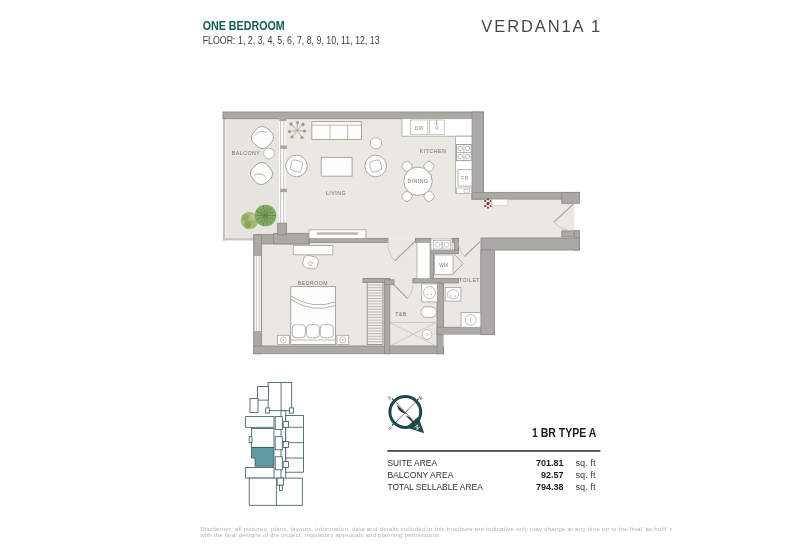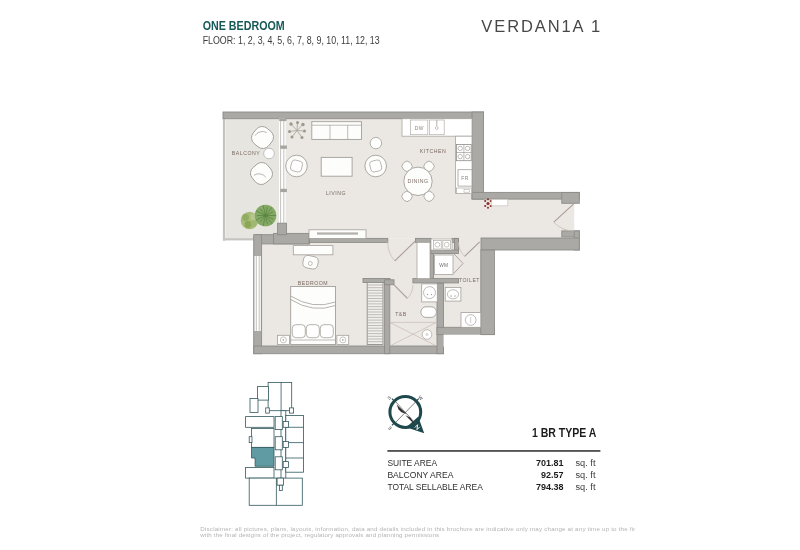--- a/index.html
+++ b/index.html
@@ -1,17 +1,17 @@
 <!DOCTYPE html>
 <html><head>
 <meta charset="utf-8">
 <style>
   html,body{margin:0;padding:0;background:#ffffff;}
   #page{position:relative;width:635px;height:550px;background:#fff;overflow:hidden;
-        font-family:"Liberation Sans", sans-serif;-webkit-font-smoothing:antialiased;}
+        font-family:"Liberation Sans", sans-serif;padding-left:37px;-webkit-font-smoothing:antialiased;}
   svg{position:absolute;left:0;top:0;}
 </style>
 </head>
 <body>
 <div id="page">
 <svg width="800" height="550" viewBox="0 0 800 550">
 
 <g>
 <text x="202.7" y="29.7" font-size="13.2" font-weight="bold" fill="#165a57" textLength="82" lengthAdjust="spacingAndGlyphs">ONE BEDROOM</text>
 </g>

